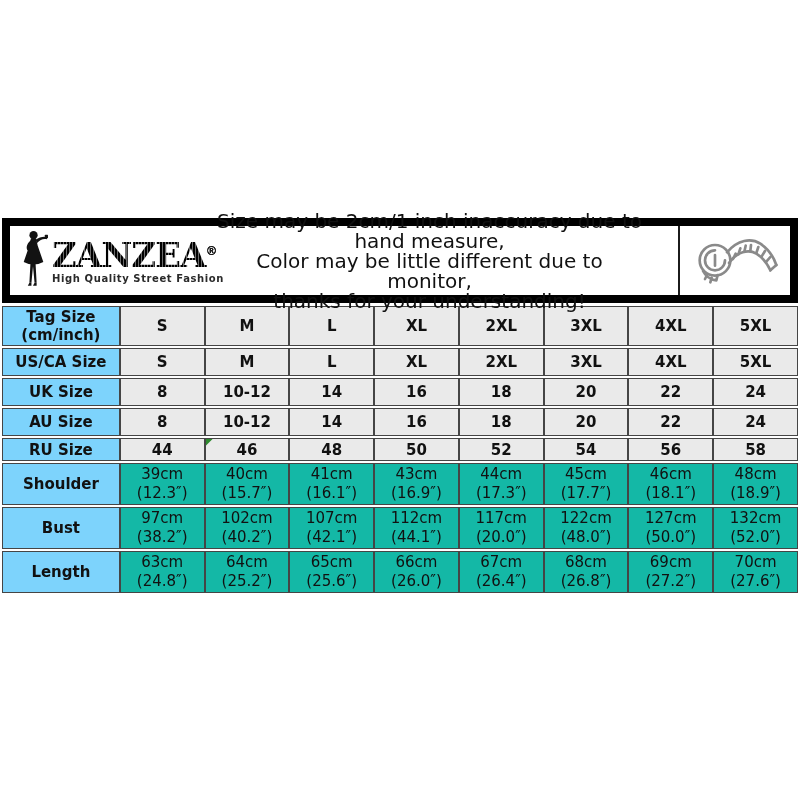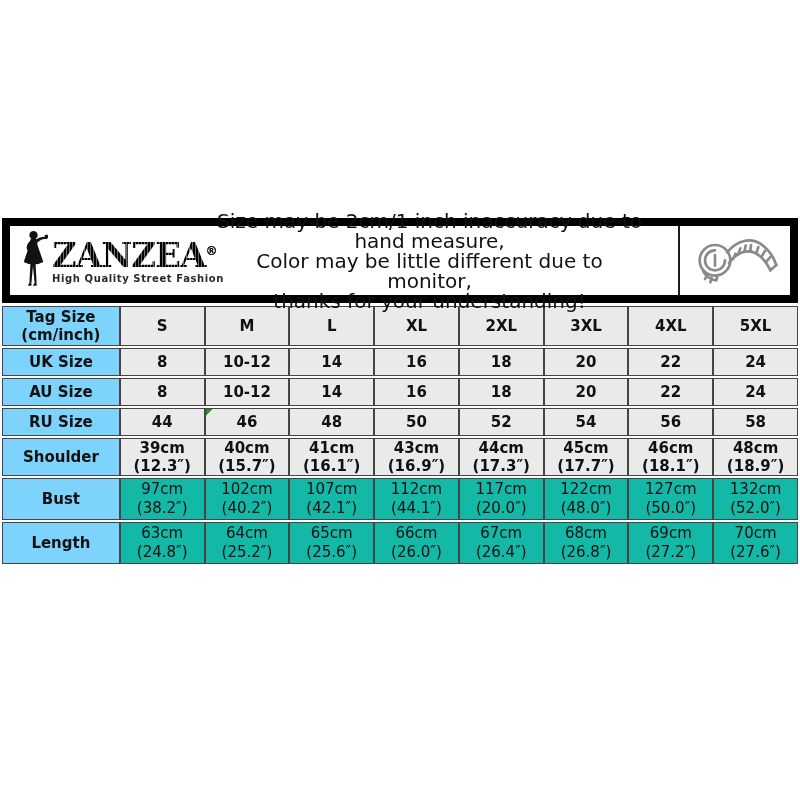--- a/index.html
+++ b/index.html
@@ -184,20 +184,49 @@
           </td>
           <td>
             <div>4XL</div>
           </td>
           <td>
             <div>5XL</div>
           </td>
         </tr>
         <tr>
           <th>
+            <div>US/CA Size</div>
+          </th>
+          <td>
+            <div>S</div>
+          </td>
+          <td>
+            <div>M</div>
+          </td>
+          <td>
+            <div>L</div>
+          </td>
+          <td>
+            <div>XL</div>
+          </td>
+          <td>
+            <div>2XL</div>
+          </td>
+          <td>
+            <div>3XL</div>
+          </td>
+          <td>
+            <div>4XL</div>
+          </td>
+          <td>
+            <div>5XL</div>
+          </td>
+        </tr>
+        <tr>
+          <th>
             <div>UK Size</div>
           </th>
           <td>
             <div>8</div>
           </td>
           <td>
             <div>10-12</div>
           </td>
           <td>
             <div>14</div>

